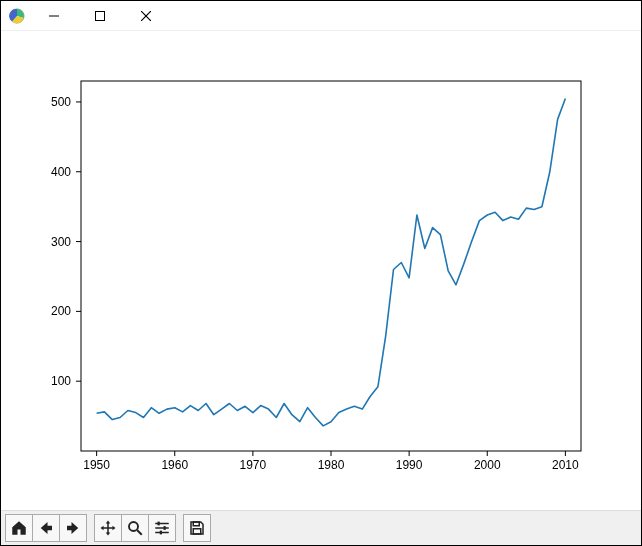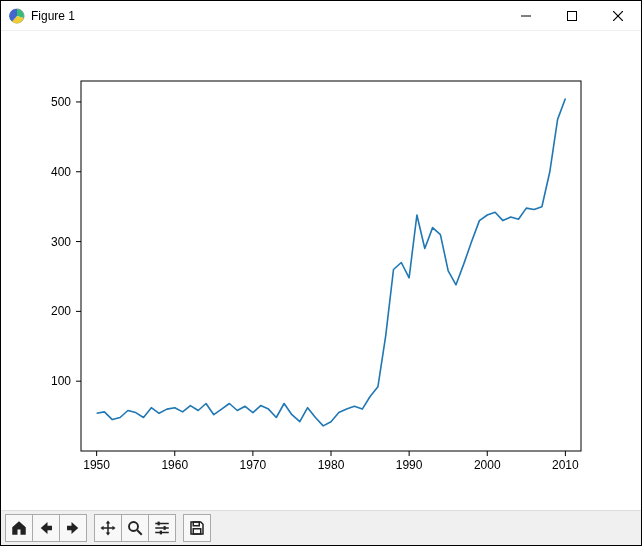--- a/index.html
+++ b/index.html
@@ -89,21 +89,20 @@
 
   <div class="titlebar">
     <span class="app-icon">
       <svg width="16" height="16" viewBox="0 0 16 16">
         <circle cx="8" cy="8" r="7" fill="none" stroke="#888" stroke-width="1"></circle>
         <path d="M8 1 A7 7 0 0 1 14.5 10 L8 8 Z" fill="#3b7"></path>
         <path d="M14.5 10 A7 7 0 0 1 3 13.5 L8 8 Z" fill="#ec3"></path>
         <path d="M3 13.5 A7 7 0 0 1 8 1 L8 8 Z" fill="#46c"></path>
       </svg>
     </span>
-    <span class="title">Figure 1</span>
     <div class="win-buttons">
       <div class="win-btn">
         <svg width="10" height="10" viewBox="0 0 10 10">
             <line x1="0" y1="5" x2="10" y2="5" stroke="#000" stroke-width="1"></line>
           </svg>
       </div>
       <div class="win-btn">
         <svg width="10" height="10" viewBox="0 0 10 10">
             <rect x="0.5" y="0.5" width="9" height="9" fill="none" stroke="#000" stroke-width="1"></rect>
           </svg>

